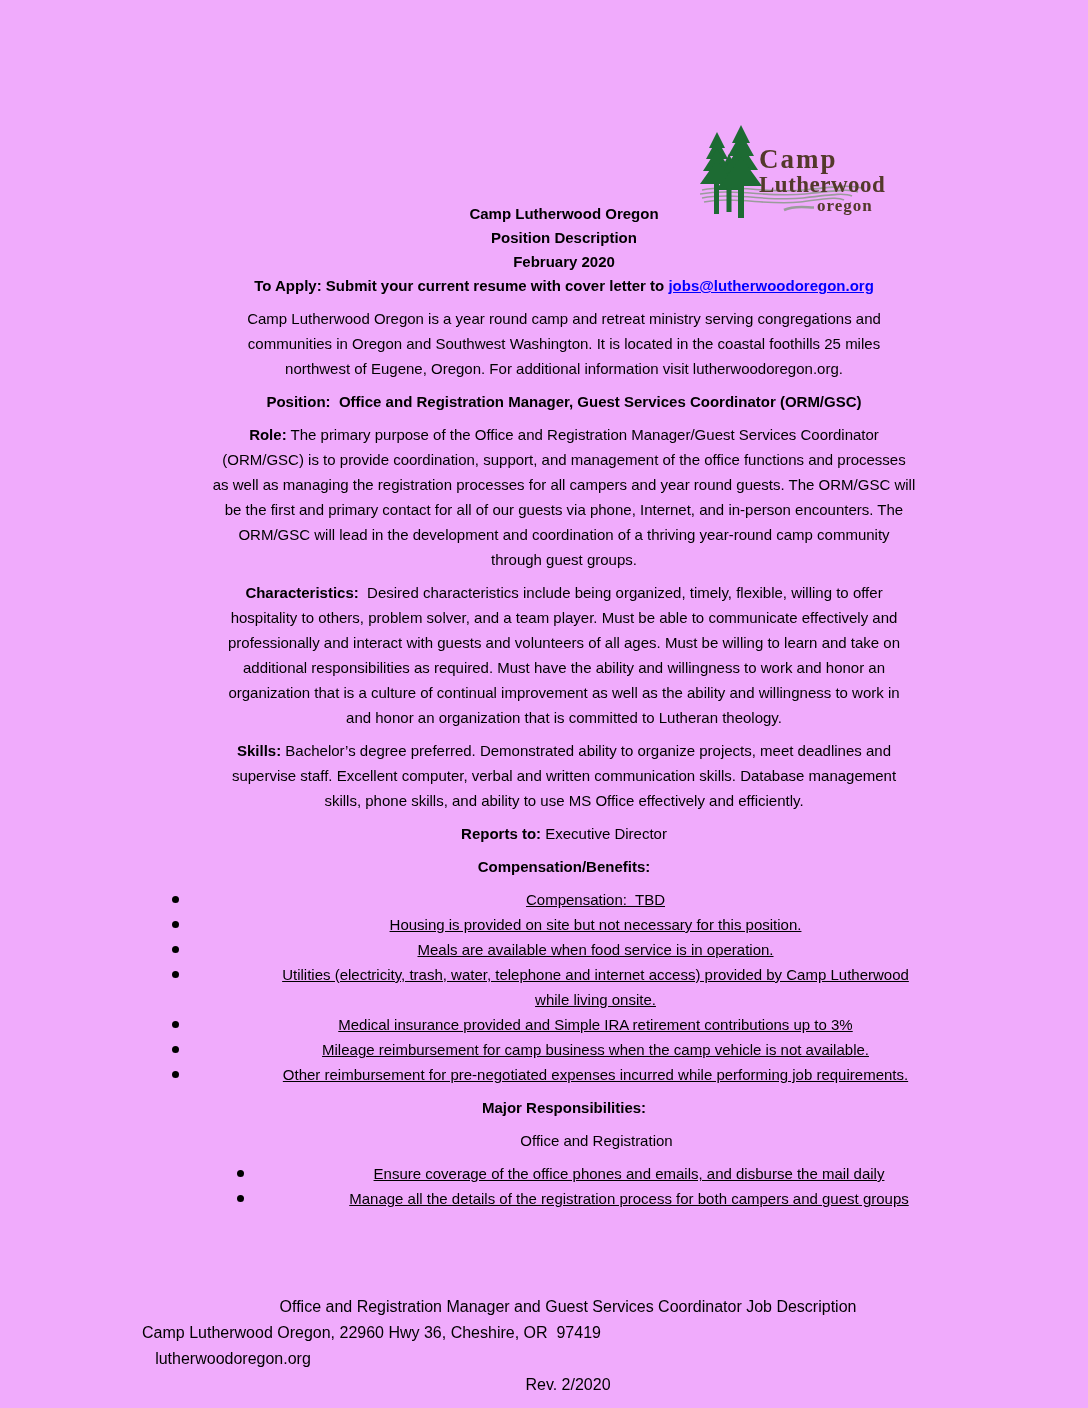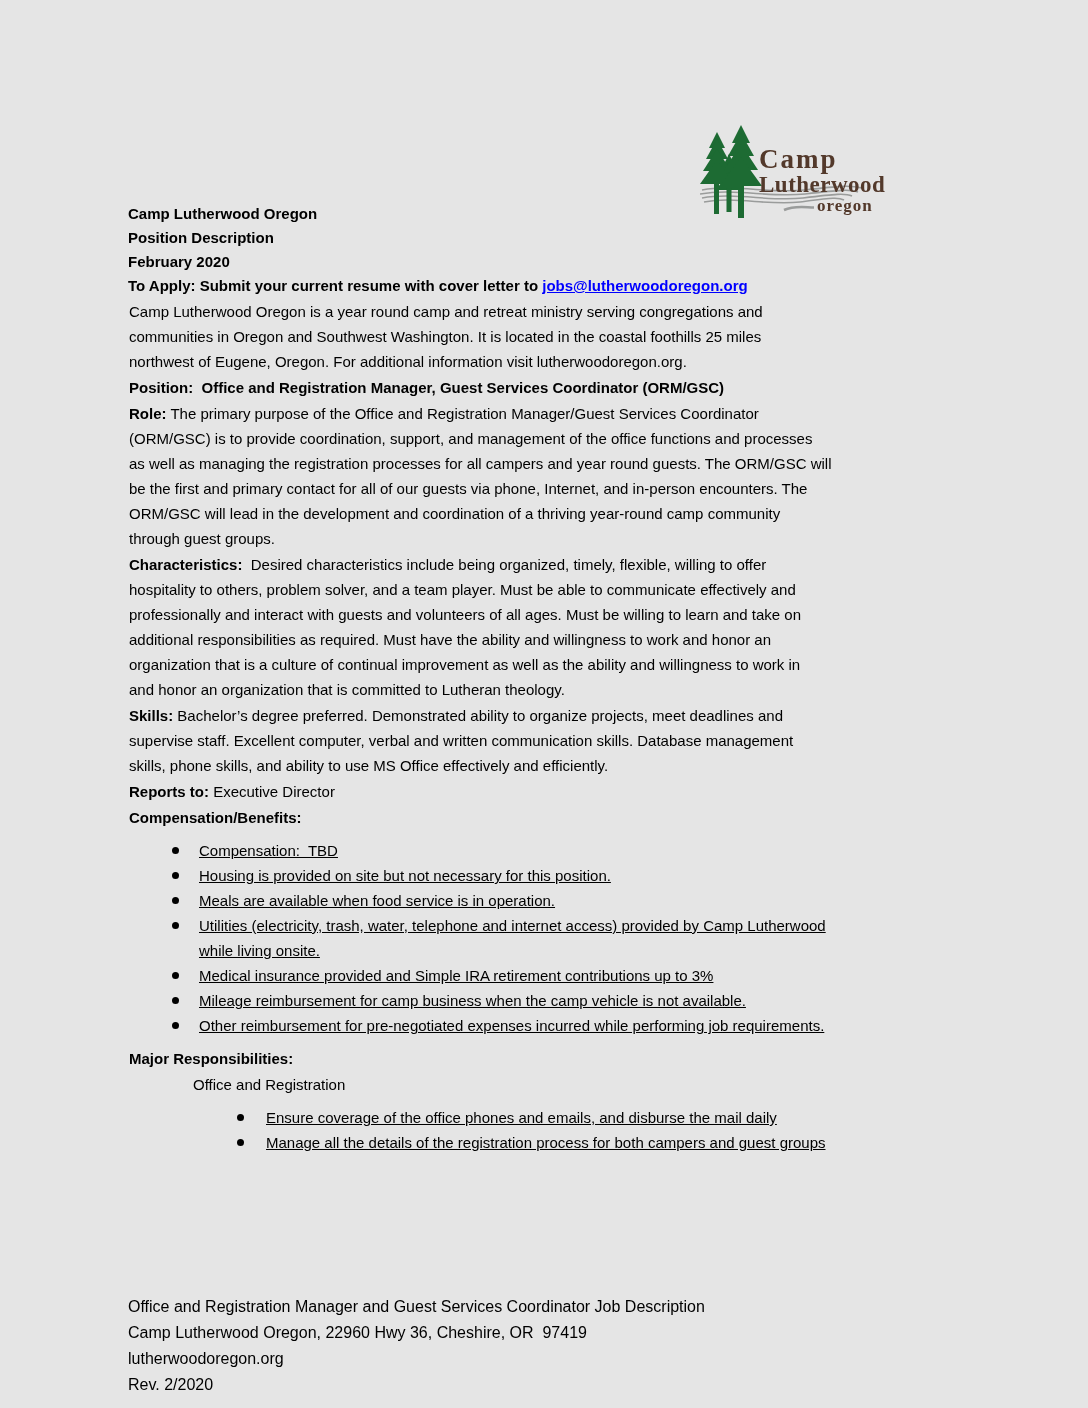--- a/index.html
+++ b/index.html
@@ -1,30 +1,30 @@
 <!DOCTYPE html>
 <html><head>
 <meta charset="utf-8">
 <style>
   html,body{margin:0;padding:0;}
   body{
     width:1088px;height:1408px;background:#ffffff;position:relative;
     font-family:"Liberation Sans",sans-serif;color:#000;
     -webkit-font-smoothing:antialiased;
   }
-  .page{position:absolute;inset:0;background:#e5e5e5;overflow:hidden;}
+  .page{position:absolute;inset:0;background:#f0abfc;overflow:hidden;text-align:center;}
 
   
   .logo{position:absolute;left:700px;top:124px;width:195px;height:98px;}
   .logo text{font-family:"Liberation Serif",serif;font-weight:bold;}
 
   
   .content{position:absolute;left:128px;top:202px;width:872px;
            font-size:15px;line-height:25px;}
-  .content p{margin:1px;white-space:pre-wrap;}
+  .content p{margin:8px;white-space:pre-wrap;}
   .hdr div{font-weight:bold;line-height:24px;white-space:pre-wrap;}
   .lead{font-weight:bold;}
   .email-link{color:#0000ff;font-weight:bold;text-decoration:underline;cursor:pointer;}
 
   .m-intro{margin-top:19px;}
   .m-pos{margin-top:27px;}
   .m-role{margin-top:18px;}
   .m-char{margin-top:20px;}
   .m-skills{margin-top:17px;}
   .m-reports{margin-top:23px;}

